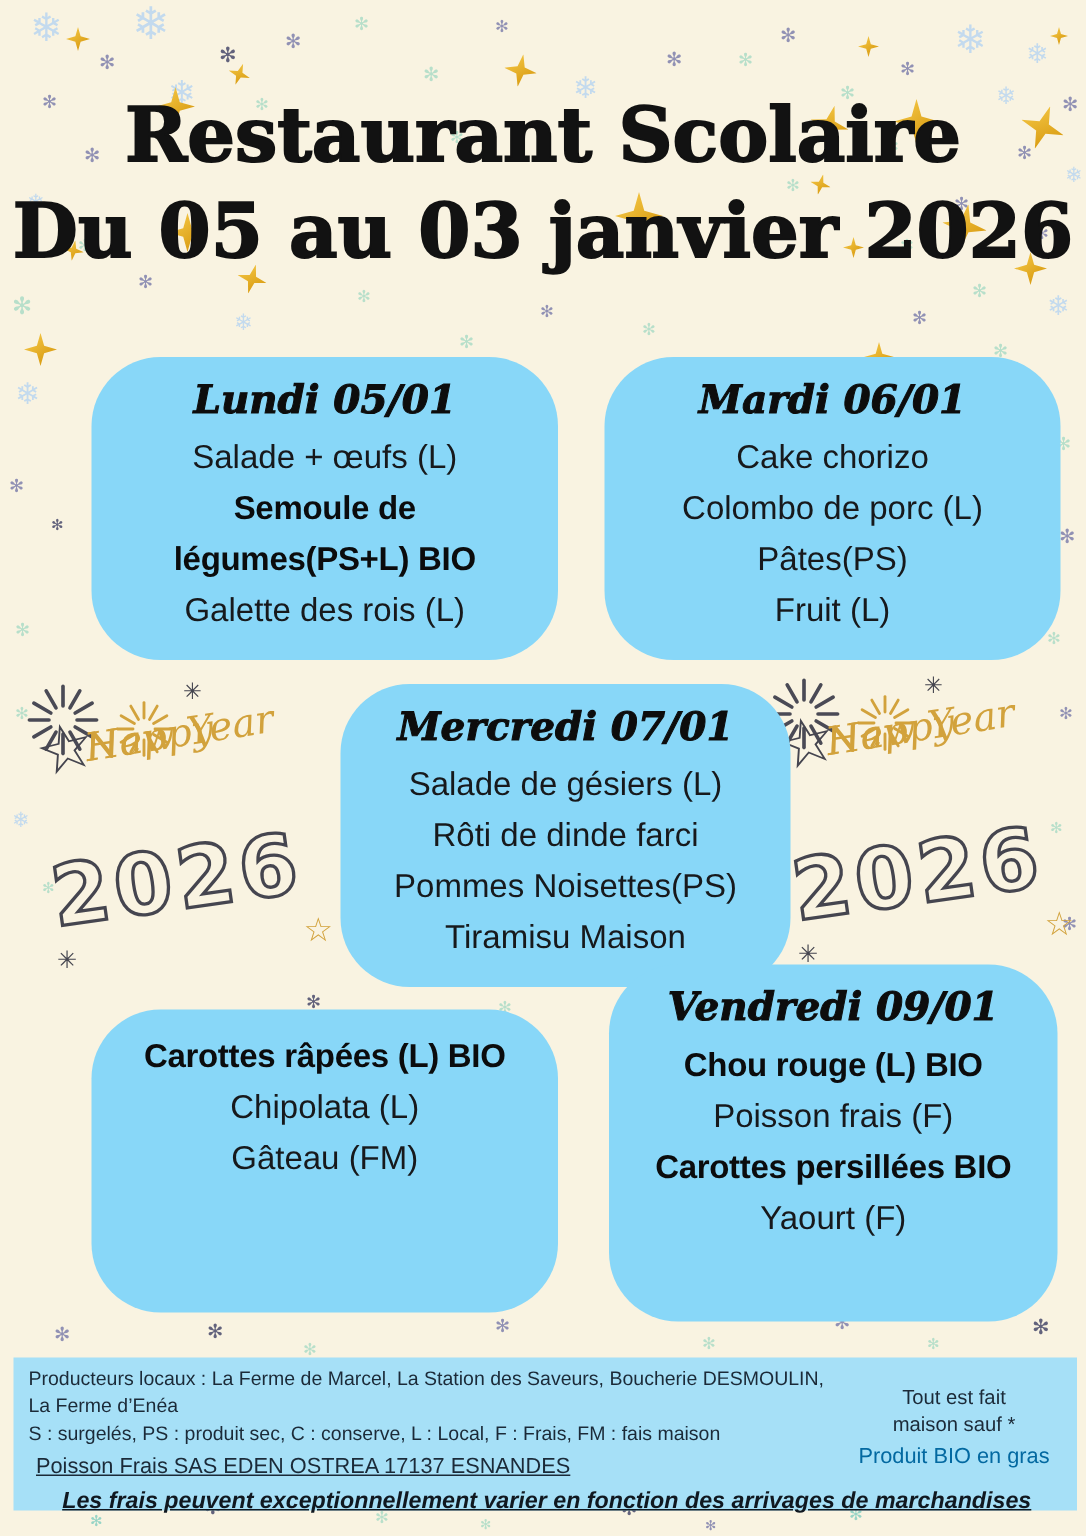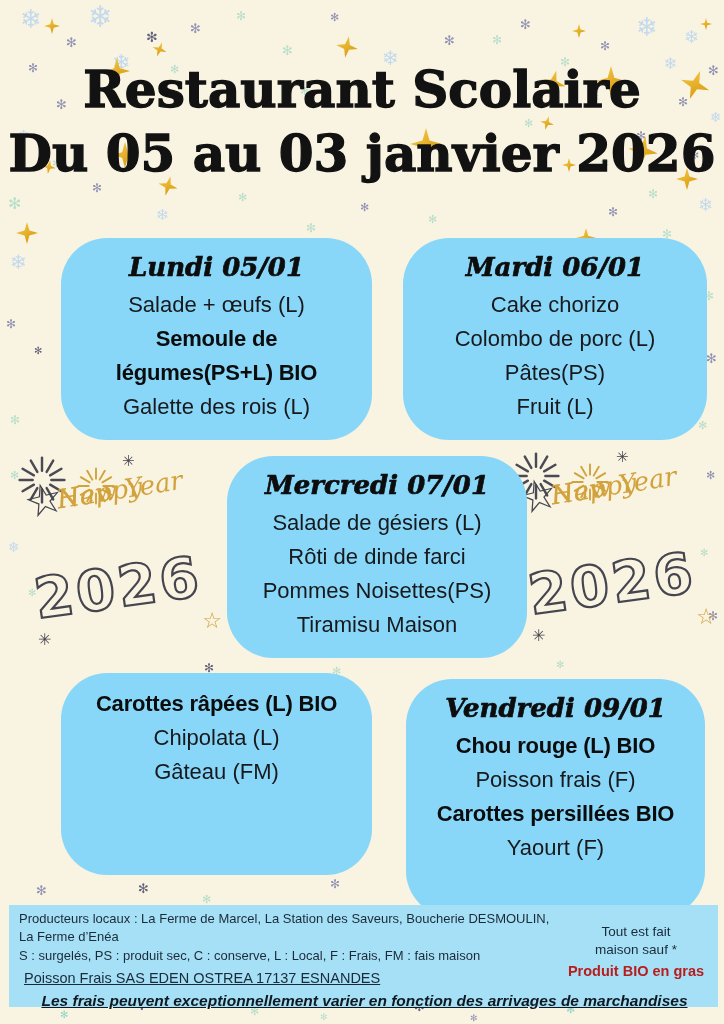--- a/index.html
+++ b/index.html
@@ -14,21 +14,21 @@
   .title-wrap{position:absolute;top:58px;left:0;right:0;text-align:center;
               font-family:"DejaVu Serif",serif;font-weight:bold;color:#121212;
               font-size:50px;line-height:1.28;-webkit-text-stroke:1.3px #121212;z-index:3;}
   
   .card{position:absolute;background:#88d7f8;border-radius:46px;text-align:center;
         box-sizing:border-box;padding:14px 8px 0 8px;z-index:2;}
   .card-lundi   {left:61px; top:238px;width:311px;height:202px;}
   .card-mardi   {left:403px;top:238px;width:304px;height:202px;}
   .card-mercredi{left:227px;top:456px;width:300px;height:202px;}
   .card-jeudi   {left:61px; top:673px;width:311px;height:202px;}
-  .card-vendredi{left:406px;top:679px;width:299px;height:238px;}
+  .card-vendredi{left:406px;top:643px;width:299px;height:238px;}
   .day-title{font-family:"DejaVu Serif",serif;font-weight:bold;font-style:italic;
              font-size:26px;color:#0d0d0d;-webkit-text-stroke:0.7px #0d0d0d;margin-bottom:6px;}
   .menu-item{font-size:22px;line-height:1.55;color:#17191c;white-space:pre-line;}
   .menu-item.bold{font-weight:bold;color:#0b0c0d;letter-spacing:-0.2px;}
   
   .hny{position:absolute;width:214px;height:218px;z-index:1;}
   .hny-left{left:14px;top:452px;}
   .hny-right{left:508px;top:448px;}
   .hny span,.hny div{position:absolute;}
   .hny-star{left:10px;top:26px;font-size:44px;color:#45454f;transform:rotate(-14deg);
@@ -47,21 +47,21 @@
   .fw-dark line{stroke:#4a4a55;stroke-width:2.6;}
   .fw-gold line{stroke:#d2a23c;stroke-width:2.6;}
   
   .footer-bar{position:absolute;left:9px;top:905px;width:709px;height:102px;background:#a6e0f7;
               box-sizing:border-box;padding:5px 8px 3px 10px;color:#1b2a38;z-index:4;}
   .f-top{display:flex;}
   .f-left{flex:1;font-size:13px;line-height:1.42;}
   .f-right{width:148px;text-align:center;font-size:13.5px;line-height:1.35;padding-top:13px;}
   .f-right .tout{width:110px;margin:0 auto;}
   .f-fish{font-size:14.5px;text-decoration:underline;padding-left:5px;margin-top:3px;}
-  .f-bio{font-weight:bold;font-size:14.5px;margin-top:3px;color:#b91c1c;}
+  .f-bio{font-weight:normal;font-size:14.5px;margin-top:3px;color:#0369a1;}
   .f-disclaimer{text-align:center;font-weight:bold;font-style:italic;text-decoration:underline;
                 font-size:15.5px;margin-top:3px;color:#101820;}
 </style>
 </head>
 <body>
 
 <div class="poster">
 
   <div class="decor-layer">
       <span class="snow" style="left: 20px; top: 6px; font-size: 26px; color: rgb(195, 218, 238);">❄</span>

